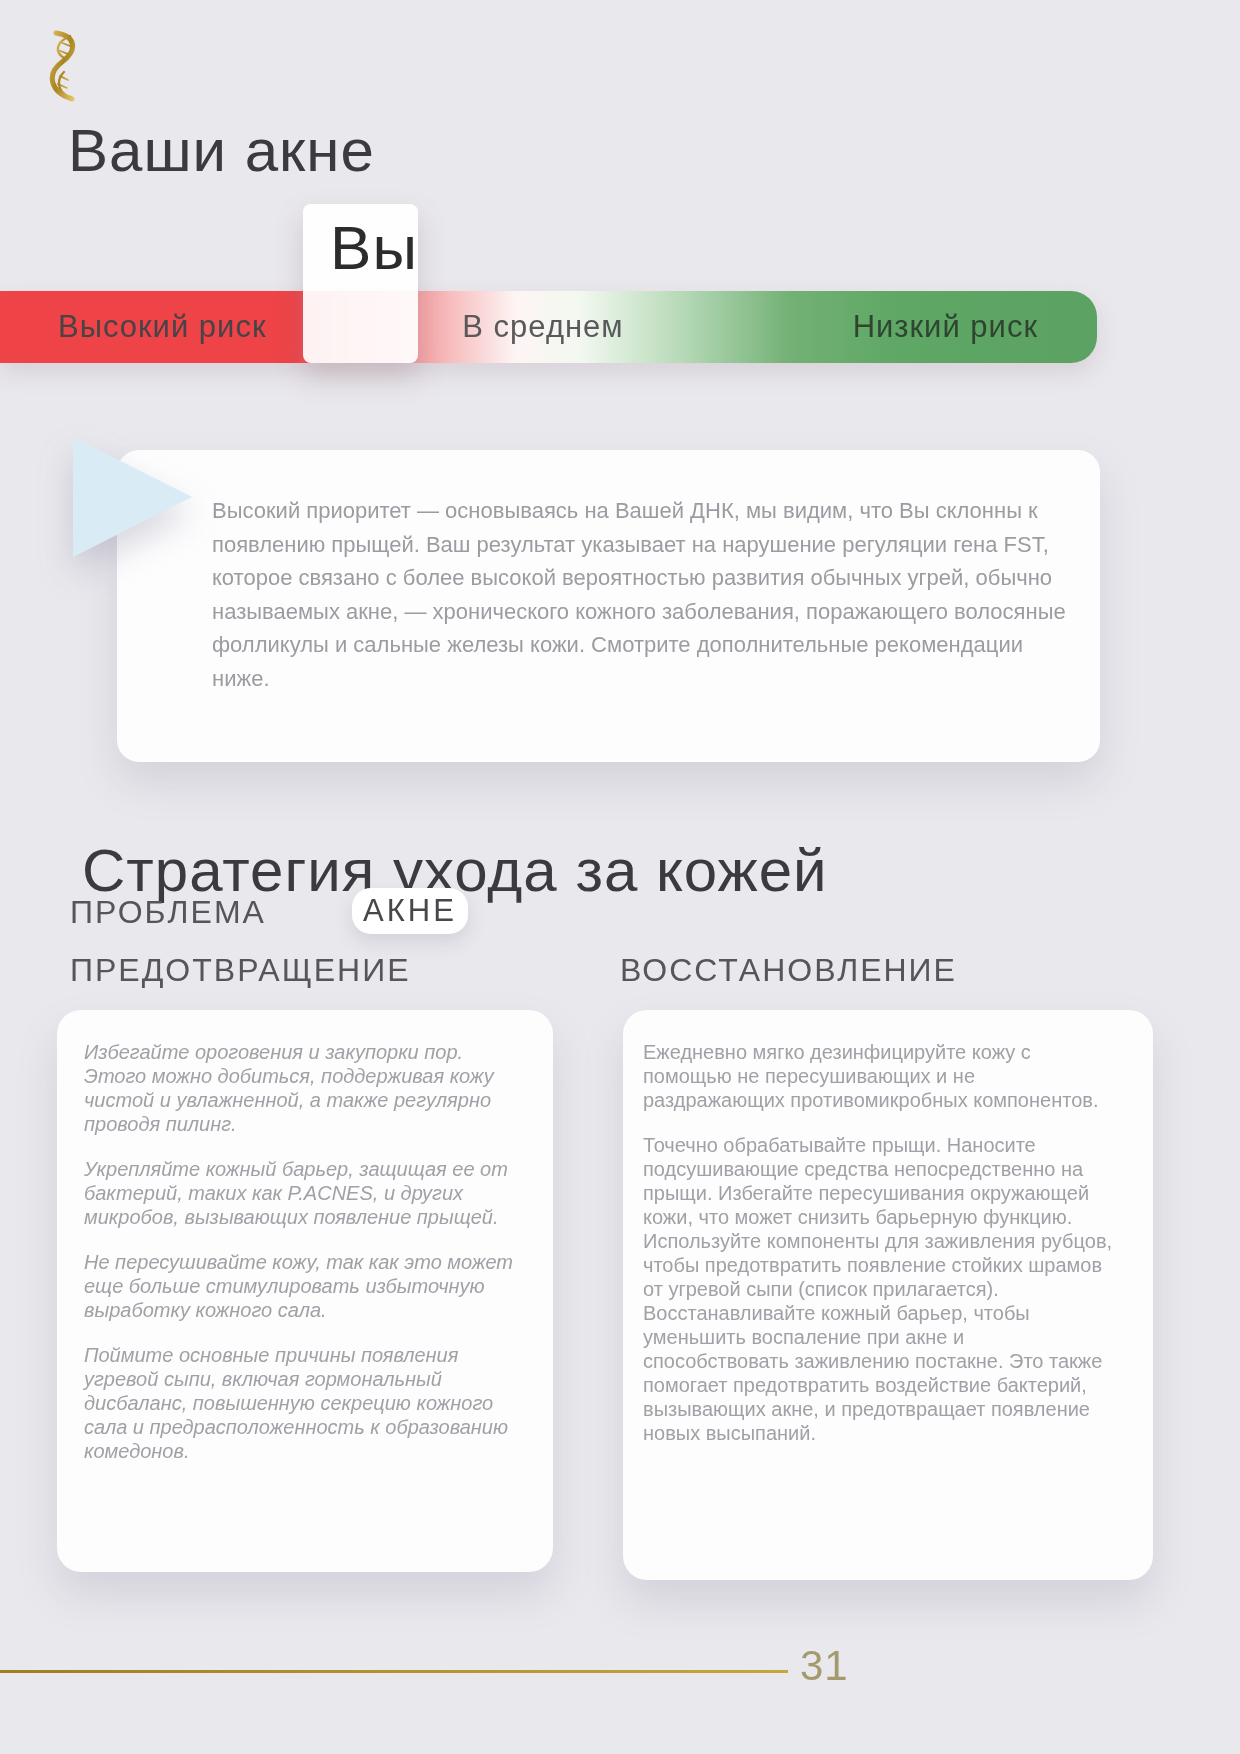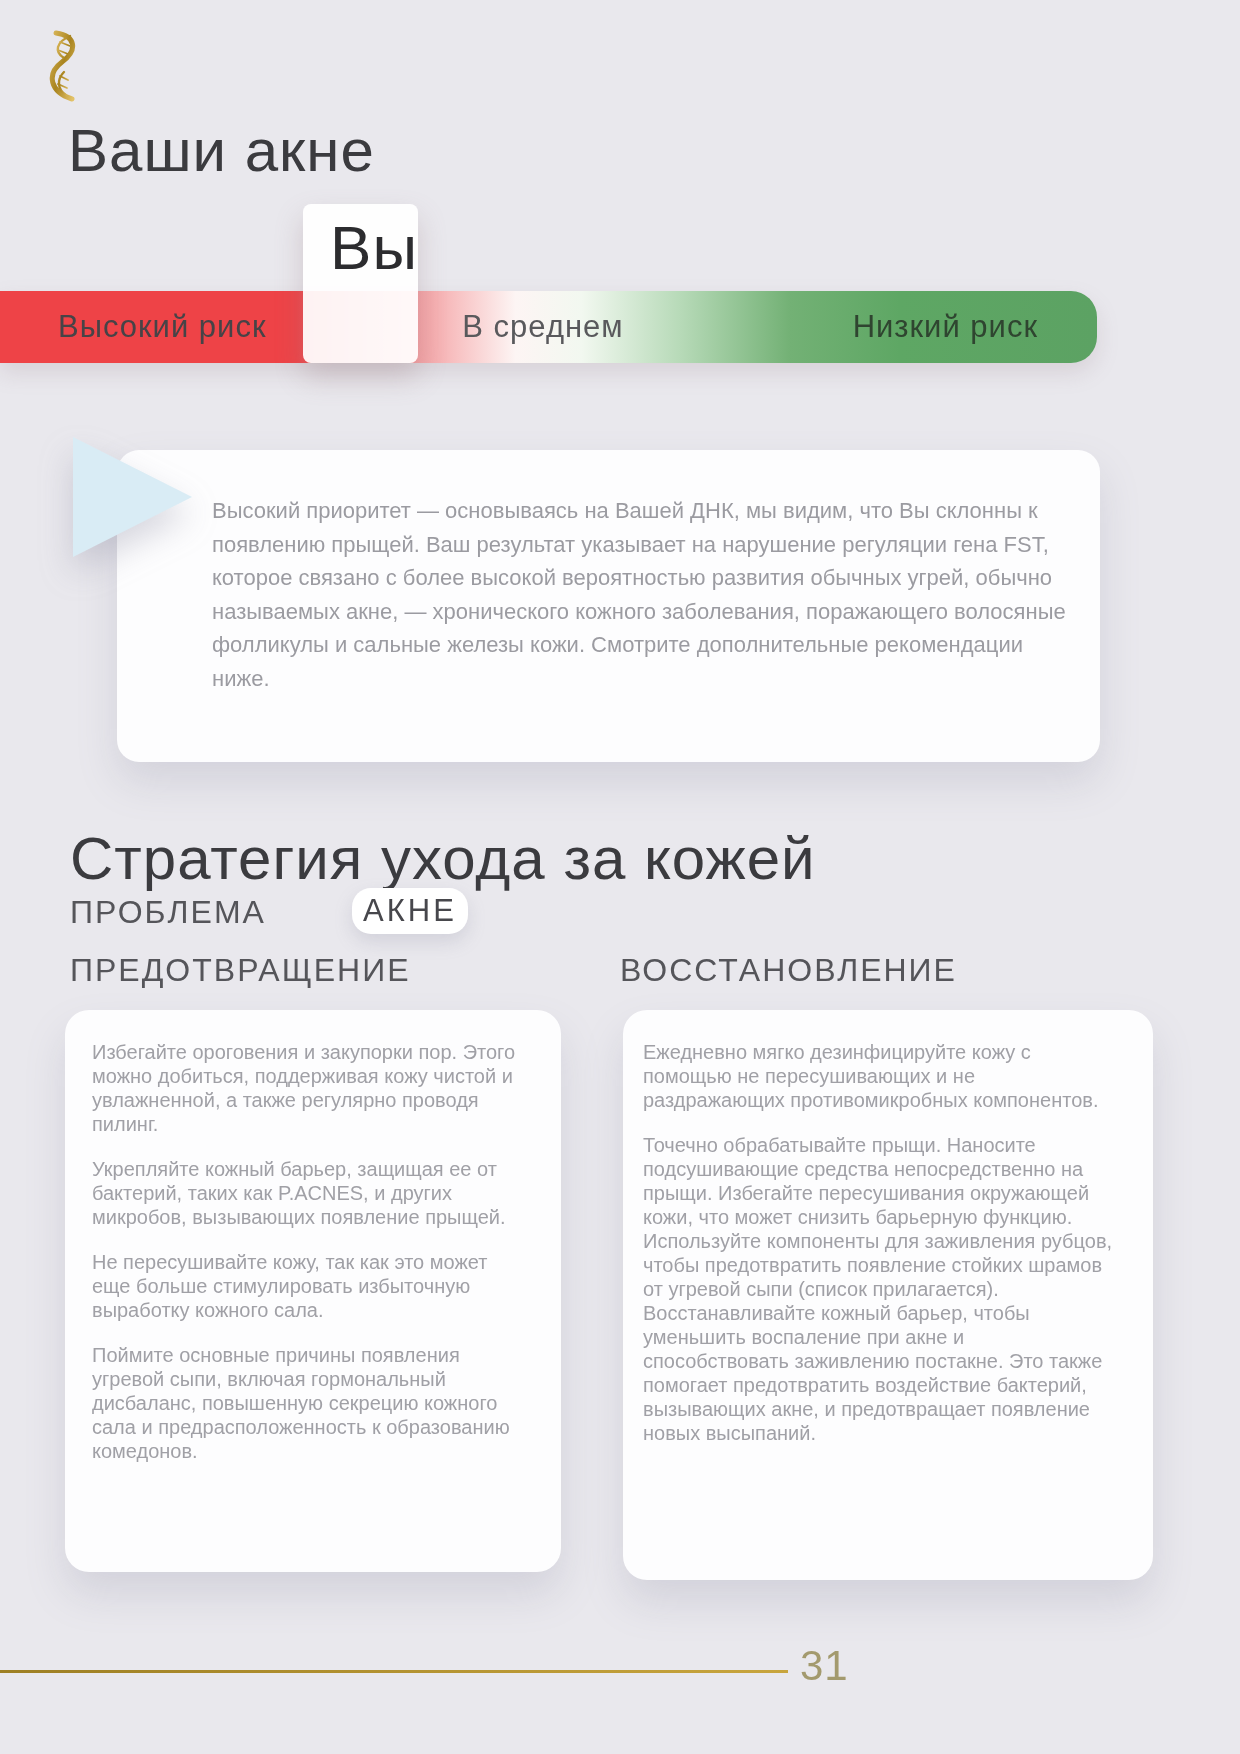--- a/index.html
+++ b/index.html
@@ -33,34 +33,34 @@
         border-top:60px solid transparent;border-bottom:60px solid transparent;
         border-left:119px solid #d9ecf5;
         filter:drop-shadow(0 16px 16px rgba(120,120,145,0.28));}
   .callout{position:absolute;left:117px;top:450px;width:983px;height:312px;z-index:1;
         background:#fdfdfe;border-radius:22px;box-sizing:border-box;
         padding:44px 30px 0 95px;
         box-shadow:0 20px 40px rgba(125,125,150,0.20);}
   .callout p{margin:0;font-size:22px;line-height:33.5px;color:#9b9ba1;font-weight:400;}
 
   
-  .section-title{position:absolute;left:66px;top:820px;margin:4px;font-size:60px;
+  .section-title{position:absolute;left:66px;top:820px;margin:16px;font-size:60px;
         font-weight:200;color:#3b3b3f;letter-spacing:1px;}
   .upper-label{font-size:32px;font-weight:300;color:#55555a;letter-spacing:2px;white-space:nowrap;}
   .problem-label{position:absolute;left:70px;top:894px;}
   .chip{position:absolute;left:352px;top:888px;width:116px;height:46px;background:#ffffff;
         border-radius:19px;box-shadow:0 8px 18px rgba(130,130,155,0.22);
         display:flex;align-items:center;justify-content:center;}
   .chip span{font-size:31px;font-weight:300;color:#47474c;letter-spacing:3px;}
   .col-heading.left{position:absolute;left:70px;top:952px;}
   .col-heading.right{position:absolute;left:620px;top:952px;}
 
   .card{position:absolute;top:1010px;background:#fdfdfe;border-radius:24px;box-sizing:border-box;
         padding:30px 38px 0 27px;box-shadow:0 22px 40px rgba(125,125,150,0.20);}
-  .card.left{left:65px;width:496px;height:562px;}
+  .card.left{left:57px;width:496px;height:562px;font-style:italic;}
   .card.right{left:623px;width:530px;height:570px;padding-left:20px;}
   .card p{margin:0 0 21px 0;font-size:20px;line-height:24px;color:#a0a0a6;font-weight:400;}
 
   
   .footer-line{position:absolute;left:0;top:1670px;width:788px;height:3px;
         background:linear-gradient(90deg,#9d7f24,#c8a53e);}
   .page-num{position:absolute;left:800px;top:1642px;font-size:42px;font-weight:200;
         color:#a39a6e;letter-spacing:1px;}
 </style>
 </head>

